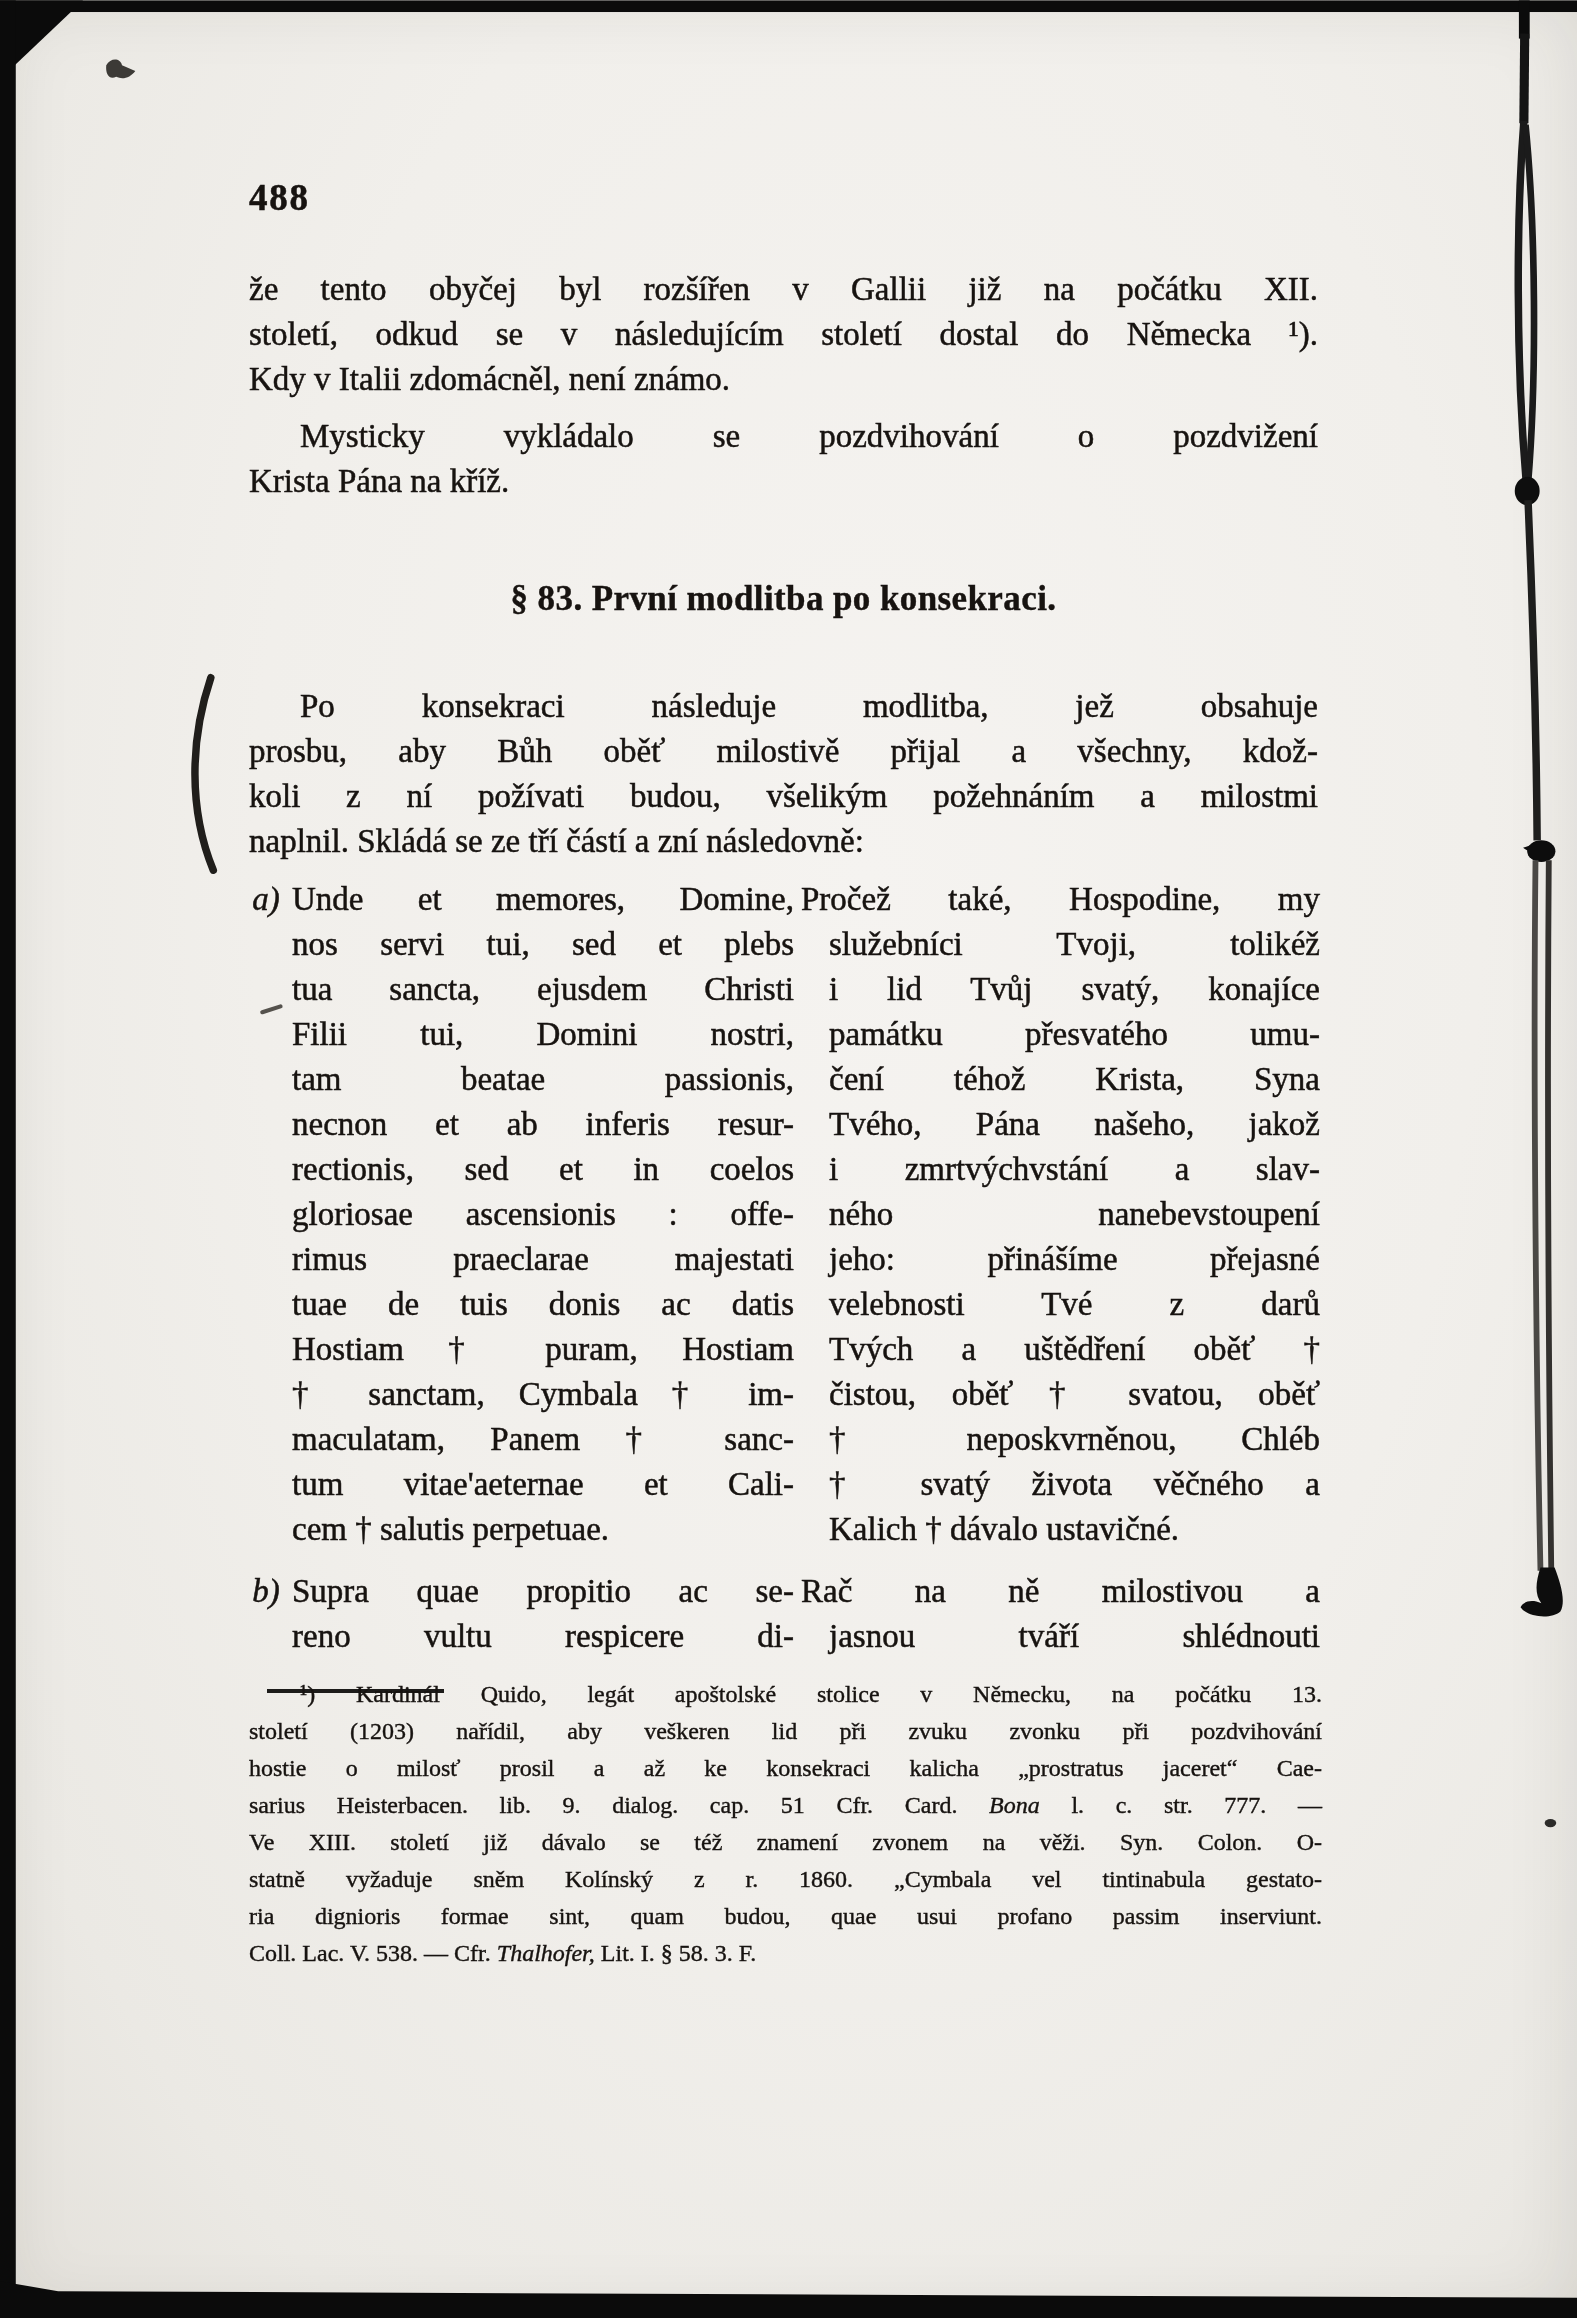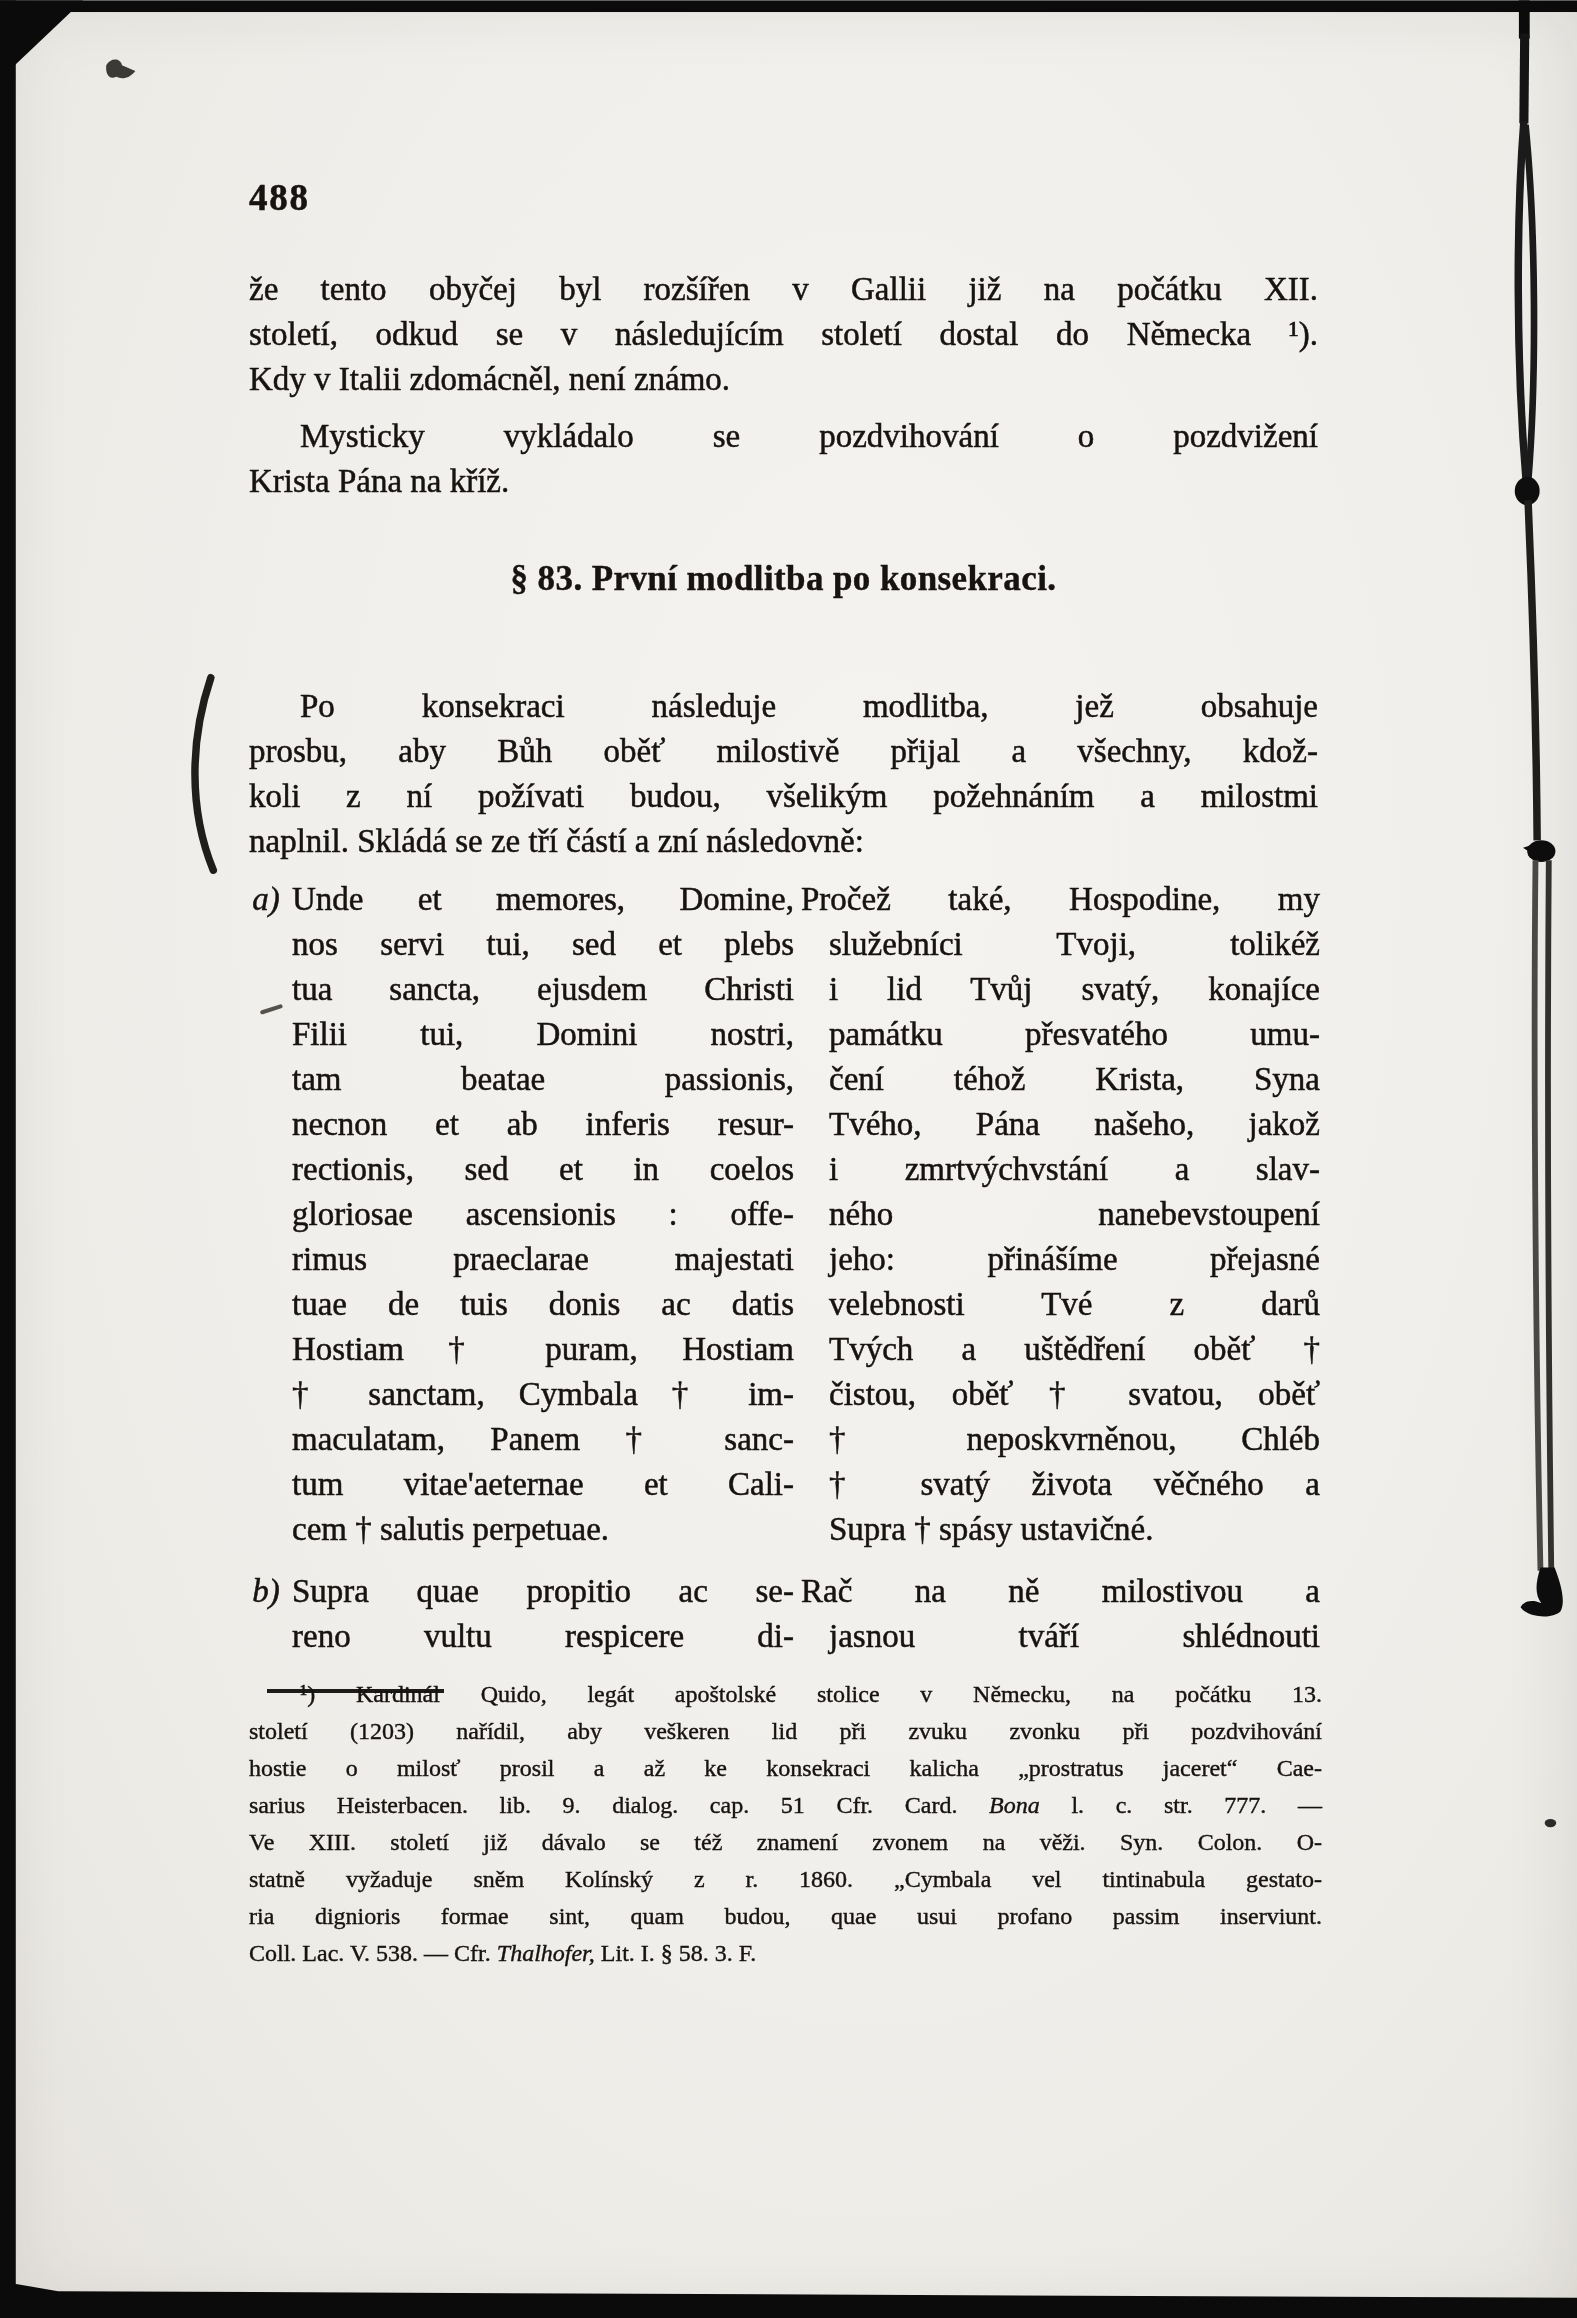--- a/index.html
+++ b/index.html
@@ -11,21 +11,21 @@
     color:#171310;
   }
   .artifacts { position:absolute; inset:0; pointer-events:none; }
   .tblock { position:absolute; left:249px; width:1069px; font-size:33px; line-height:45px;
             -webkit-text-stroke:0.5px #171310; }
   .ln { text-align:justify; text-align-last:justify; }
   .end { text-align-last:left; }
   .ind { padding-left:51px; }
   .pageno { position:absolute; left:249px; top:176px; font-size:37px; font-weight:700;
             letter-spacing:1.7px; -webkit-text-stroke:0.5px #171310; }
-  .heading { position:absolute; left:249px; top:559px; width:1069px; text-align:center;
+  .heading { position:absolute; left:249px; top:579px; width:1069px; text-align:center;
              font-size:35px; font-weight:700; letter-spacing:0.4px;
              -webkit-text-stroke:0.4px #171310; }
   .cols { position:absolute; left:249px; width:1071px; font-size:33px; line-height:45px;
           -webkit-text-stroke:0.5px #171310; }
   .colL { position:absolute; left:0; top:0; width:545px; }
   .colR { position:absolute; left:552px; top:0; width:519px; }
   .colL .ln { padding-left:43px; }
   .plabel { position:absolute; left:3.3px; top:0; font-style:italic; font-size:33px; }
   .hang { padding-left:28px; }
   .hang36 { padding-left:73px; }
@@ -89,21 +89,21 @@
       <div class="ln hang">čení téhož Krista, Syna</div>
       <div class="ln hang">Tvého, Pána našeho, jakož</div>
       <div class="ln hang">i zmrtvýchvstání a slav-</div>
       <div class="ln hang">ného nanebevstoupení</div>
       <div class="ln hang">jeho: přinášíme přejasné</div>
       <div class="ln hang">velebnosti Tvé z darů</div>
       <div class="ln hang">Tvých a uštědření oběť †</div>
       <div class="ln hang">čistou, oběť † svatou, oběť</div>
       <div class="ln hang">† neposkvrněnou, Chléb</div>
       <div class="ln hang">† svatý života věčného a</div>
-      <div class="ln hang end">Supra † spásy ustavičné.</div>
+      <div class="ln hang end">Kalich † dávalo ustavičné.</div>
     </div>
   </div>
 
   <div class="cols" style="top:1569px; height:95px;">
     <div class="colL">
       <span class="plabel">b)</span>
       <div class="ln">Supra quae propitio ac se-</div>
       <div class="ln hang36">reno vultu respicere di-</div>
     </div>
     <div class="colR">

